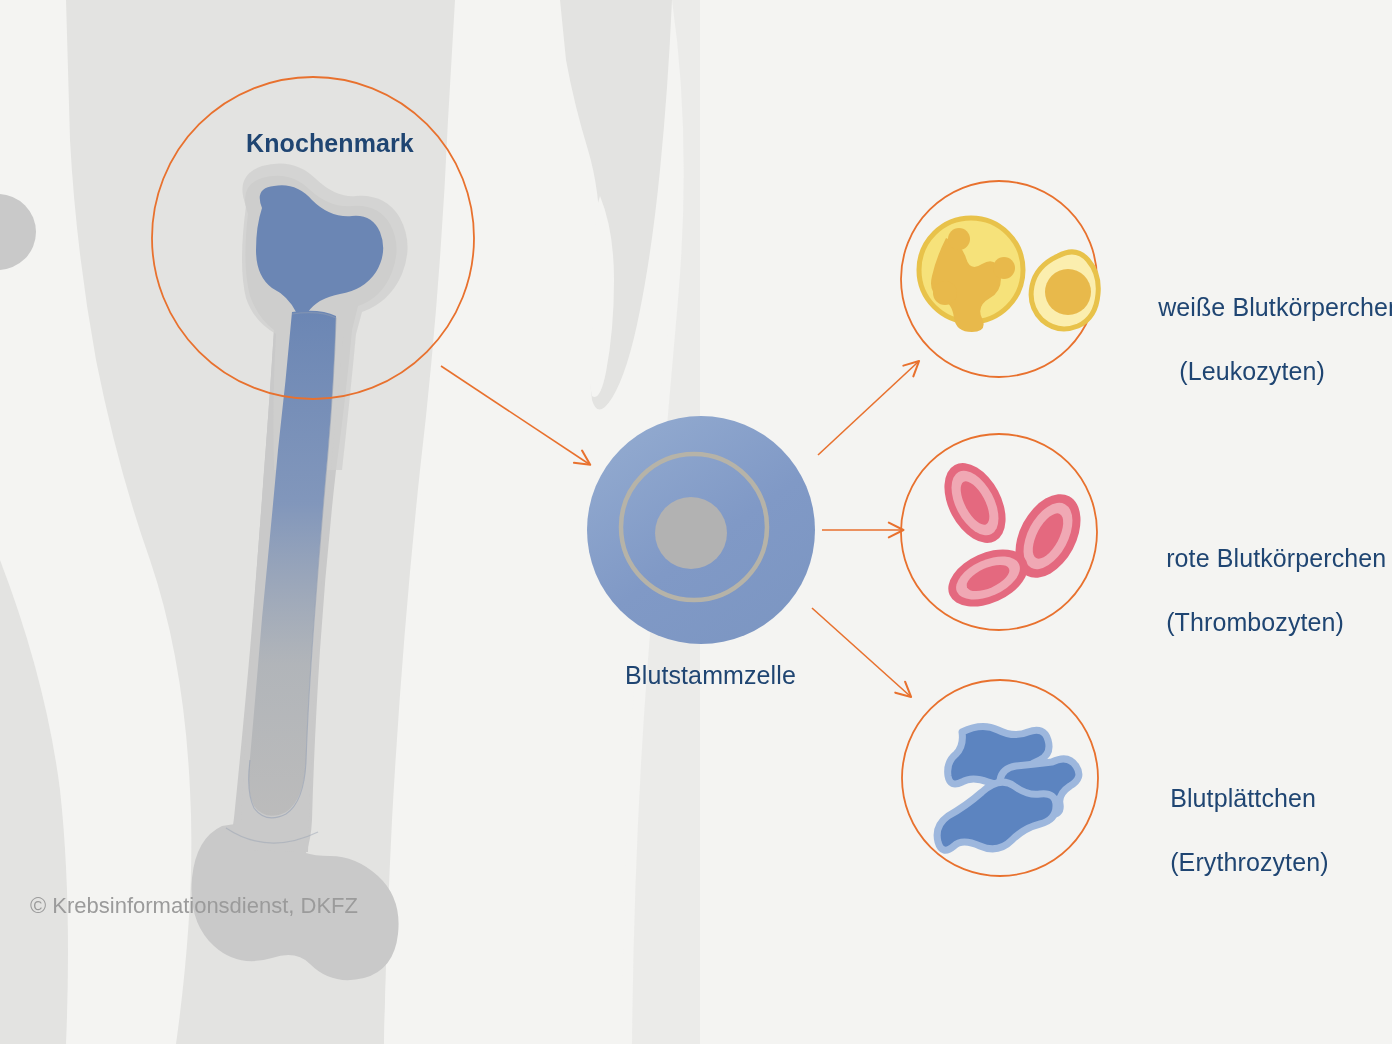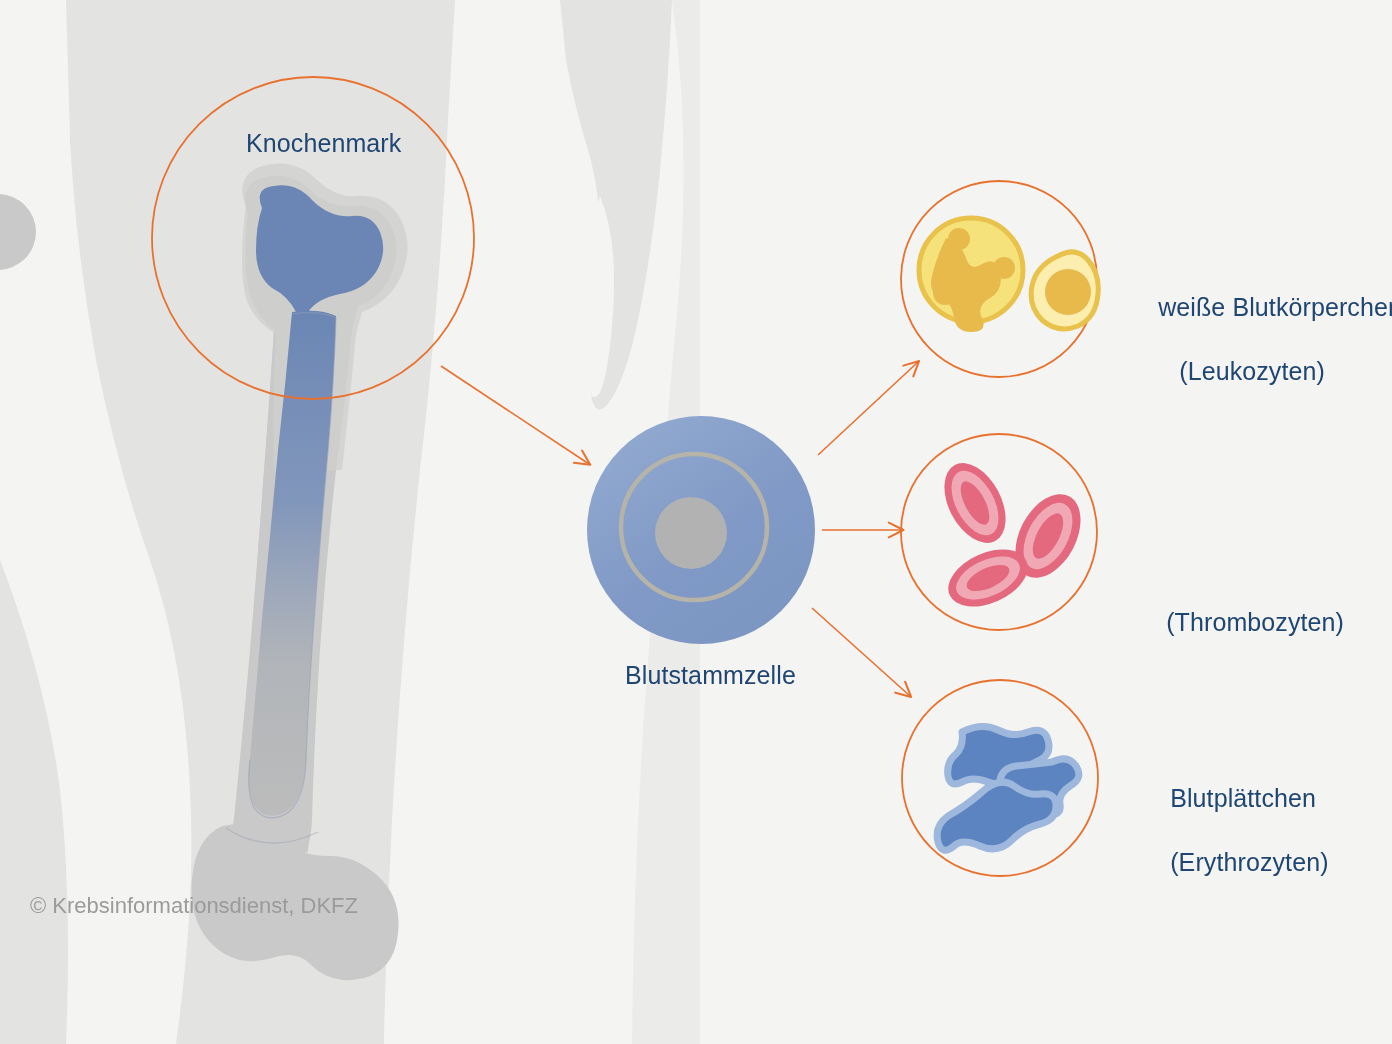--- a/index.html
+++ b/index.html
@@ -27,20 +27,21 @@
     font-family: "Liberation Sans", sans-serif;
     font-size: 25px;
     line-height: 1.28;
     white-space: pre;
     letter-spacing: 0.1px;
   }
 
   #label-knochenmark {
     left: 246px; top: 127px;
     font-size: 25px;
+    font-weight: bold;
   }
   #label-blutstammzelle {
     left: 625px; top: 659px;
     font-size: 25px;
     text-align: right;
   }
   #label-leukozyten {
     left: 1130px; top: 259px;
     width: 216px;
     text-align: center;
@@ -246,21 +247,21 @@
   <div class="lbl" id="label-knochenmark">Knochenmark</div>
 
   <div class="lbl" id="label-blutstammzelle">Blutstammzelle</div>
 
   <div class="lbl" id="label-leukozyten">
     <span>weiße Blutkörperchen</span><br>
     <span>(Leukozyten)</span>
   </div>
 
   <div class="lbl" id="label-erythrozyten">
-    <br>
+    <span>rote Blutkörperchen</span><br>
     <span>(Thrombozyten)</span>
   </div>
 
   <div class="lbl" id="label-thrombozyten">
     <span>Blutplättchen</span><br>
     <span>(Erythrozyten)</span>
   </div>
 
   <div id="copyright">© Krebsinformationsdienst, DKFZ</div>
 

